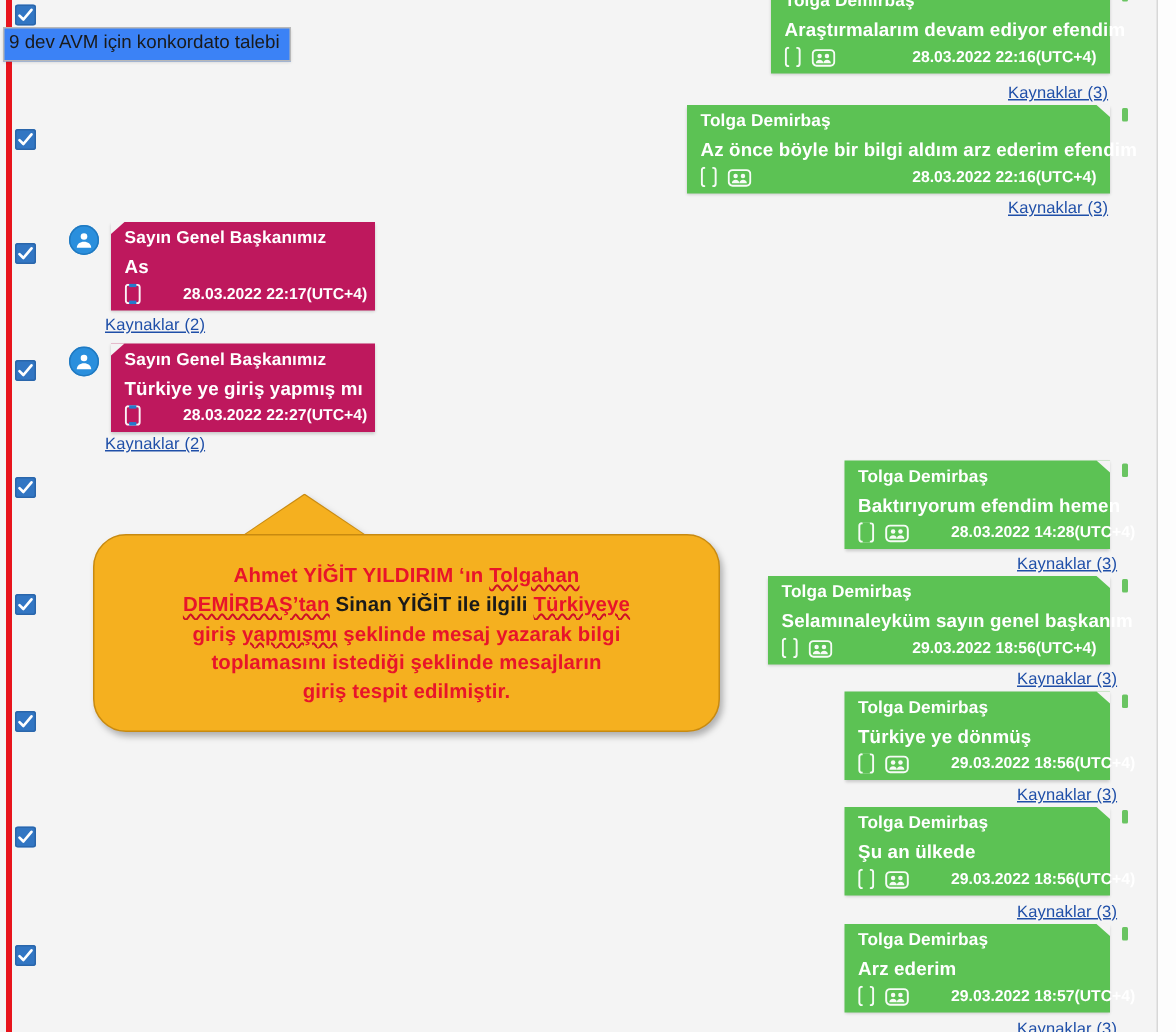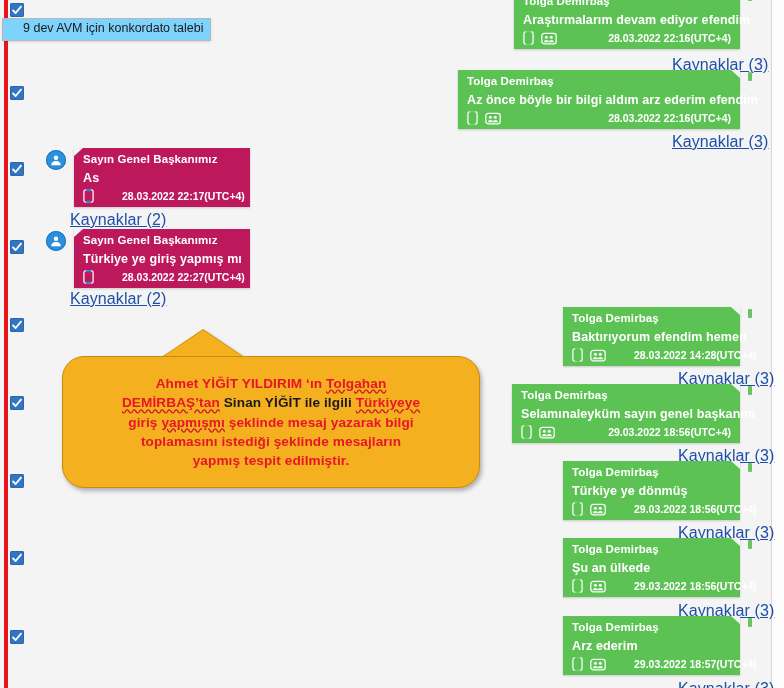--- a/index.html
+++ b/index.html
@@ -22,22 +22,22 @@
   .chk{
     position:absolute;left:10px;width:14px;height:14px;
     background:#3276c3;border-radius:2px;
     box-shadow:inset 0 0 0 1px #2a66ab;
   }
   .chk svg{position:absolute;left:1px;top:1px;}
 
   
   .tooltip{
     position:absolute;left:2px;top:18px;
-    background:#7dd3fc;border:1px solid #b8b8b8;
-    padding:3px 7px 4px 20px;
+    background:#3b82f6;border:1px solid #b8b8b8;
+    padding:3px 7px 4px 3px;
     font-size:12.5px;color:#1a1a1a;
     white-space:nowrap;line-height:1.1;
     box-shadow:0 1px 2px rgba(0,0,0,.12);
   }
 
   
   .msg{position:absolute;}
   .bubble{
     position:relative;
     padding:3px 9px 4px 9px;
@@ -81,21 +81,21 @@
   }
   
   .avatar{
     position:absolute;width:20px;height:20px;border-radius:50%;
     background:#2a8fdd;left:-28px;top:2px;
     display:flex;align-items:center;justify-content:center;
     box-shadow:0 0 0 1px #2079c0 inset;
   }
   .kaynak{
     position:absolute;
-    font-size:16px;color:#1f4fa8;text-decoration:underline;
+    font-size:11px;color:#1f4fa8;text-decoration:underline;
     white-space:nowrap;letter-spacing:.1px;
   }
 
   
   .callout{
     position:absolute;left:62px;top:330px;width:348px;height:158px;
     filter:drop-shadow(2px 3px 2px rgba(0,0,0,.28));
   }
   .callout-body{
     position:absolute;left:0;top:26px;width:418px;height:132px;
@@ -392,17 +392,17 @@
 
   <div class="callout">
     <div class="callout-beak-b"></div>
     <div class="callout-beak"></div>
     <div class="callout-body"></div>
     <div class="callout-text">
       <span>Ahmet YİĞİT YILDIRIM ‘ın </span><span class="u">Tolgahan</span><br>
       <span class="u">DEMİRBAŞ’tan</span><span class="blk"> Sinan YİĞİT ile ilgili </span><span class="u">Türkiyeye</span><br>
       <span>giriş </span><span class="u">yapmışmı</span><span> şeklinde mesaj yazarak bilgi</span><br>
       <span>toplamasını istediği şeklinde mesajların</span><br>
-      <span>yapmış tespit edilmiştir.</span>
+      <span>giriş tespit edilmiştir.</span>
     </div>
   </div>
 
 </div>
 
 </body></html>

